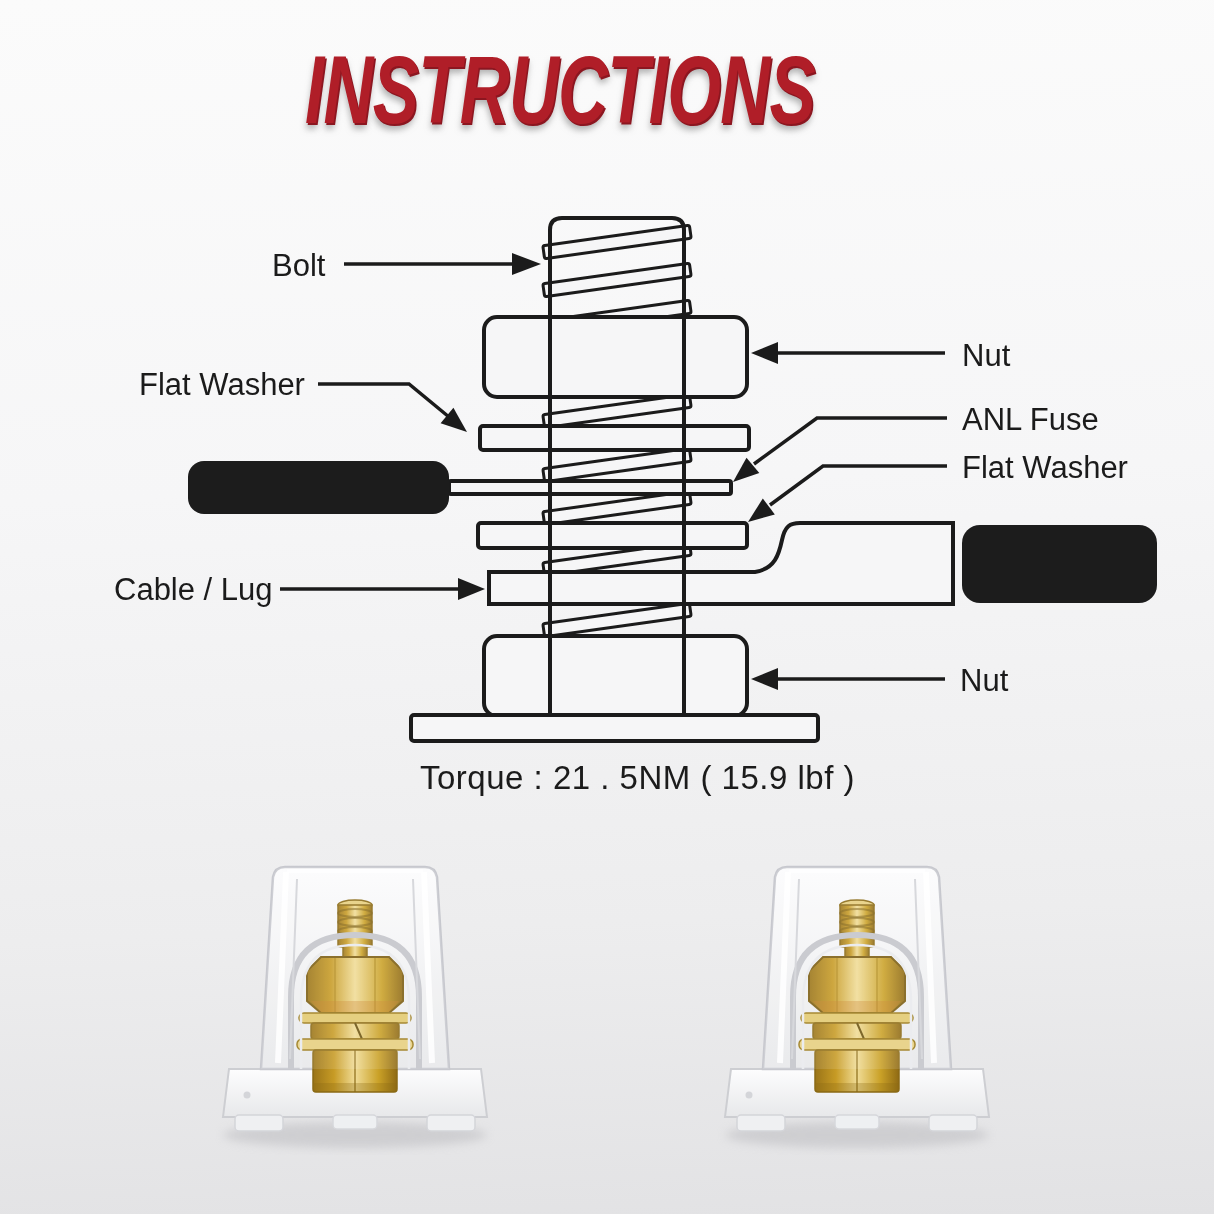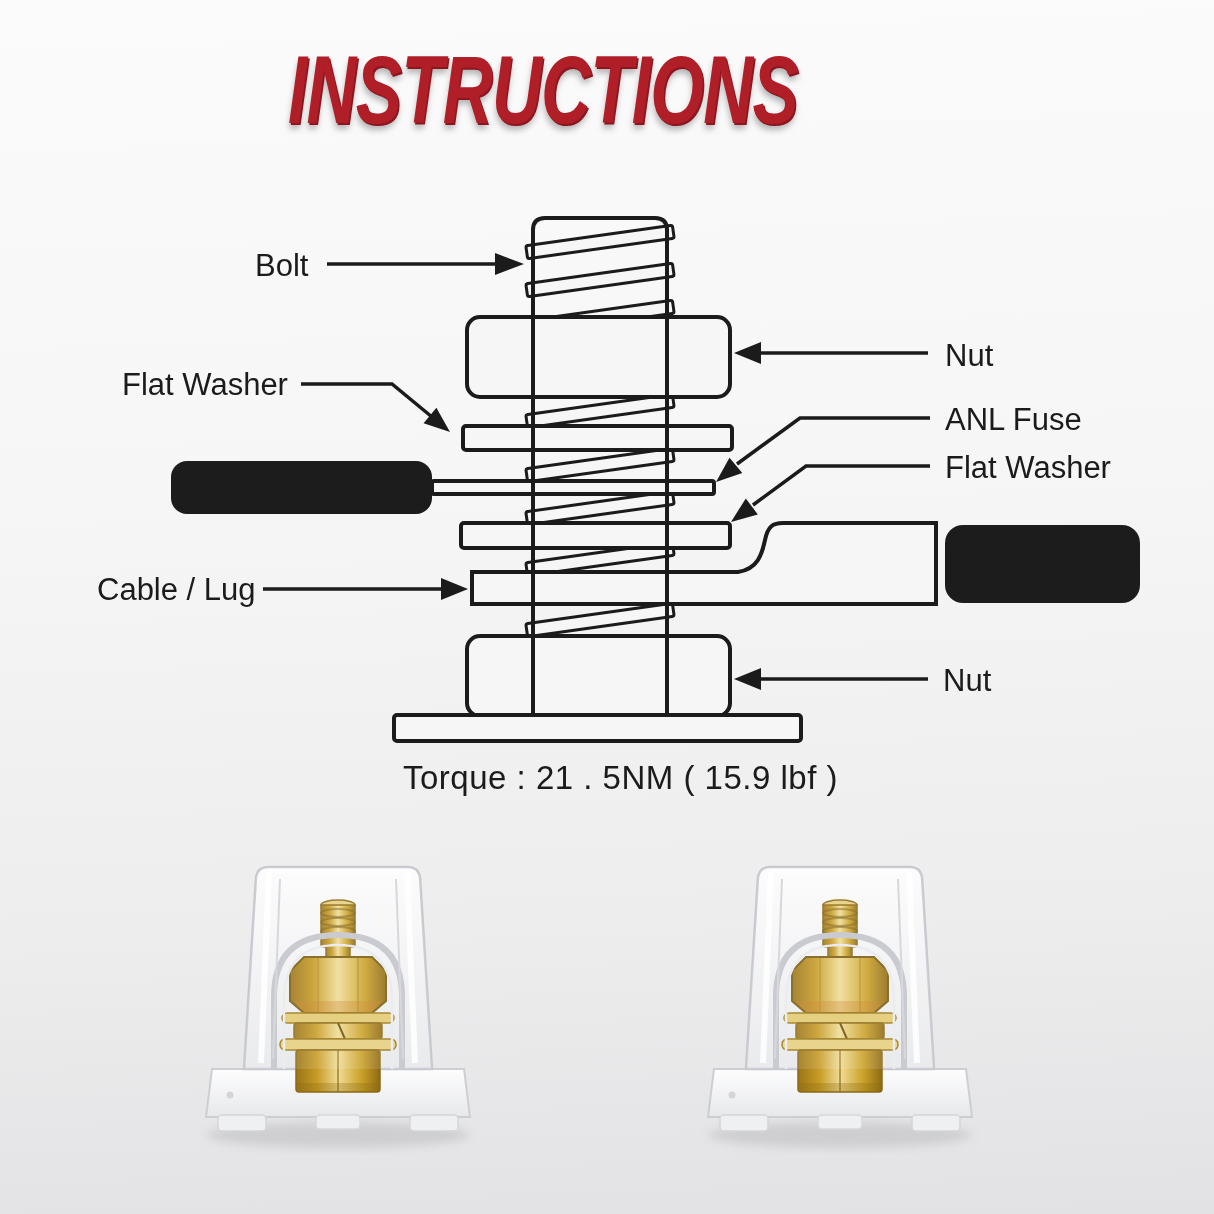--- a/index.html
+++ b/index.html
@@ -1,21 +1,21 @@
 <!DOCTYPE html>
 <html><head>
 <meta charset="utf-8">
 <style>
   html,body{margin:0;padding:0;}
   body{
     width:1214px;height:1214px;overflow:hidden;position:relative;
     background:linear-gradient(178deg,#fbfbfb 0%,#f6f6f7 40%,#ededee 75%,#e2e2e4 100%);
     font-family:"Liberation Sans",sans-serif;
   }
-  .stage{position:absolute;inset:0;width:1086px;height:1214px;}
+  .stage{position:absolute;inset:0;width:1086px;height:1214px;margin-left:17px;}
   h1.title{
     position:absolute;top:42px;left:0;right:0;margin:0;
     text-align:center;
     font:italic 700 96px/96px "Liberation Sans",sans-serif;
     color:#b01e28;
     transform:scaleX(0.72);
     transform-origin:50% 50%;
     letter-spacing:-1px;
     text-shadow:2px 2px 0 #8c1620, 0 6px 7px rgba(120,120,120,0.55);
     white-space:nowrap;

